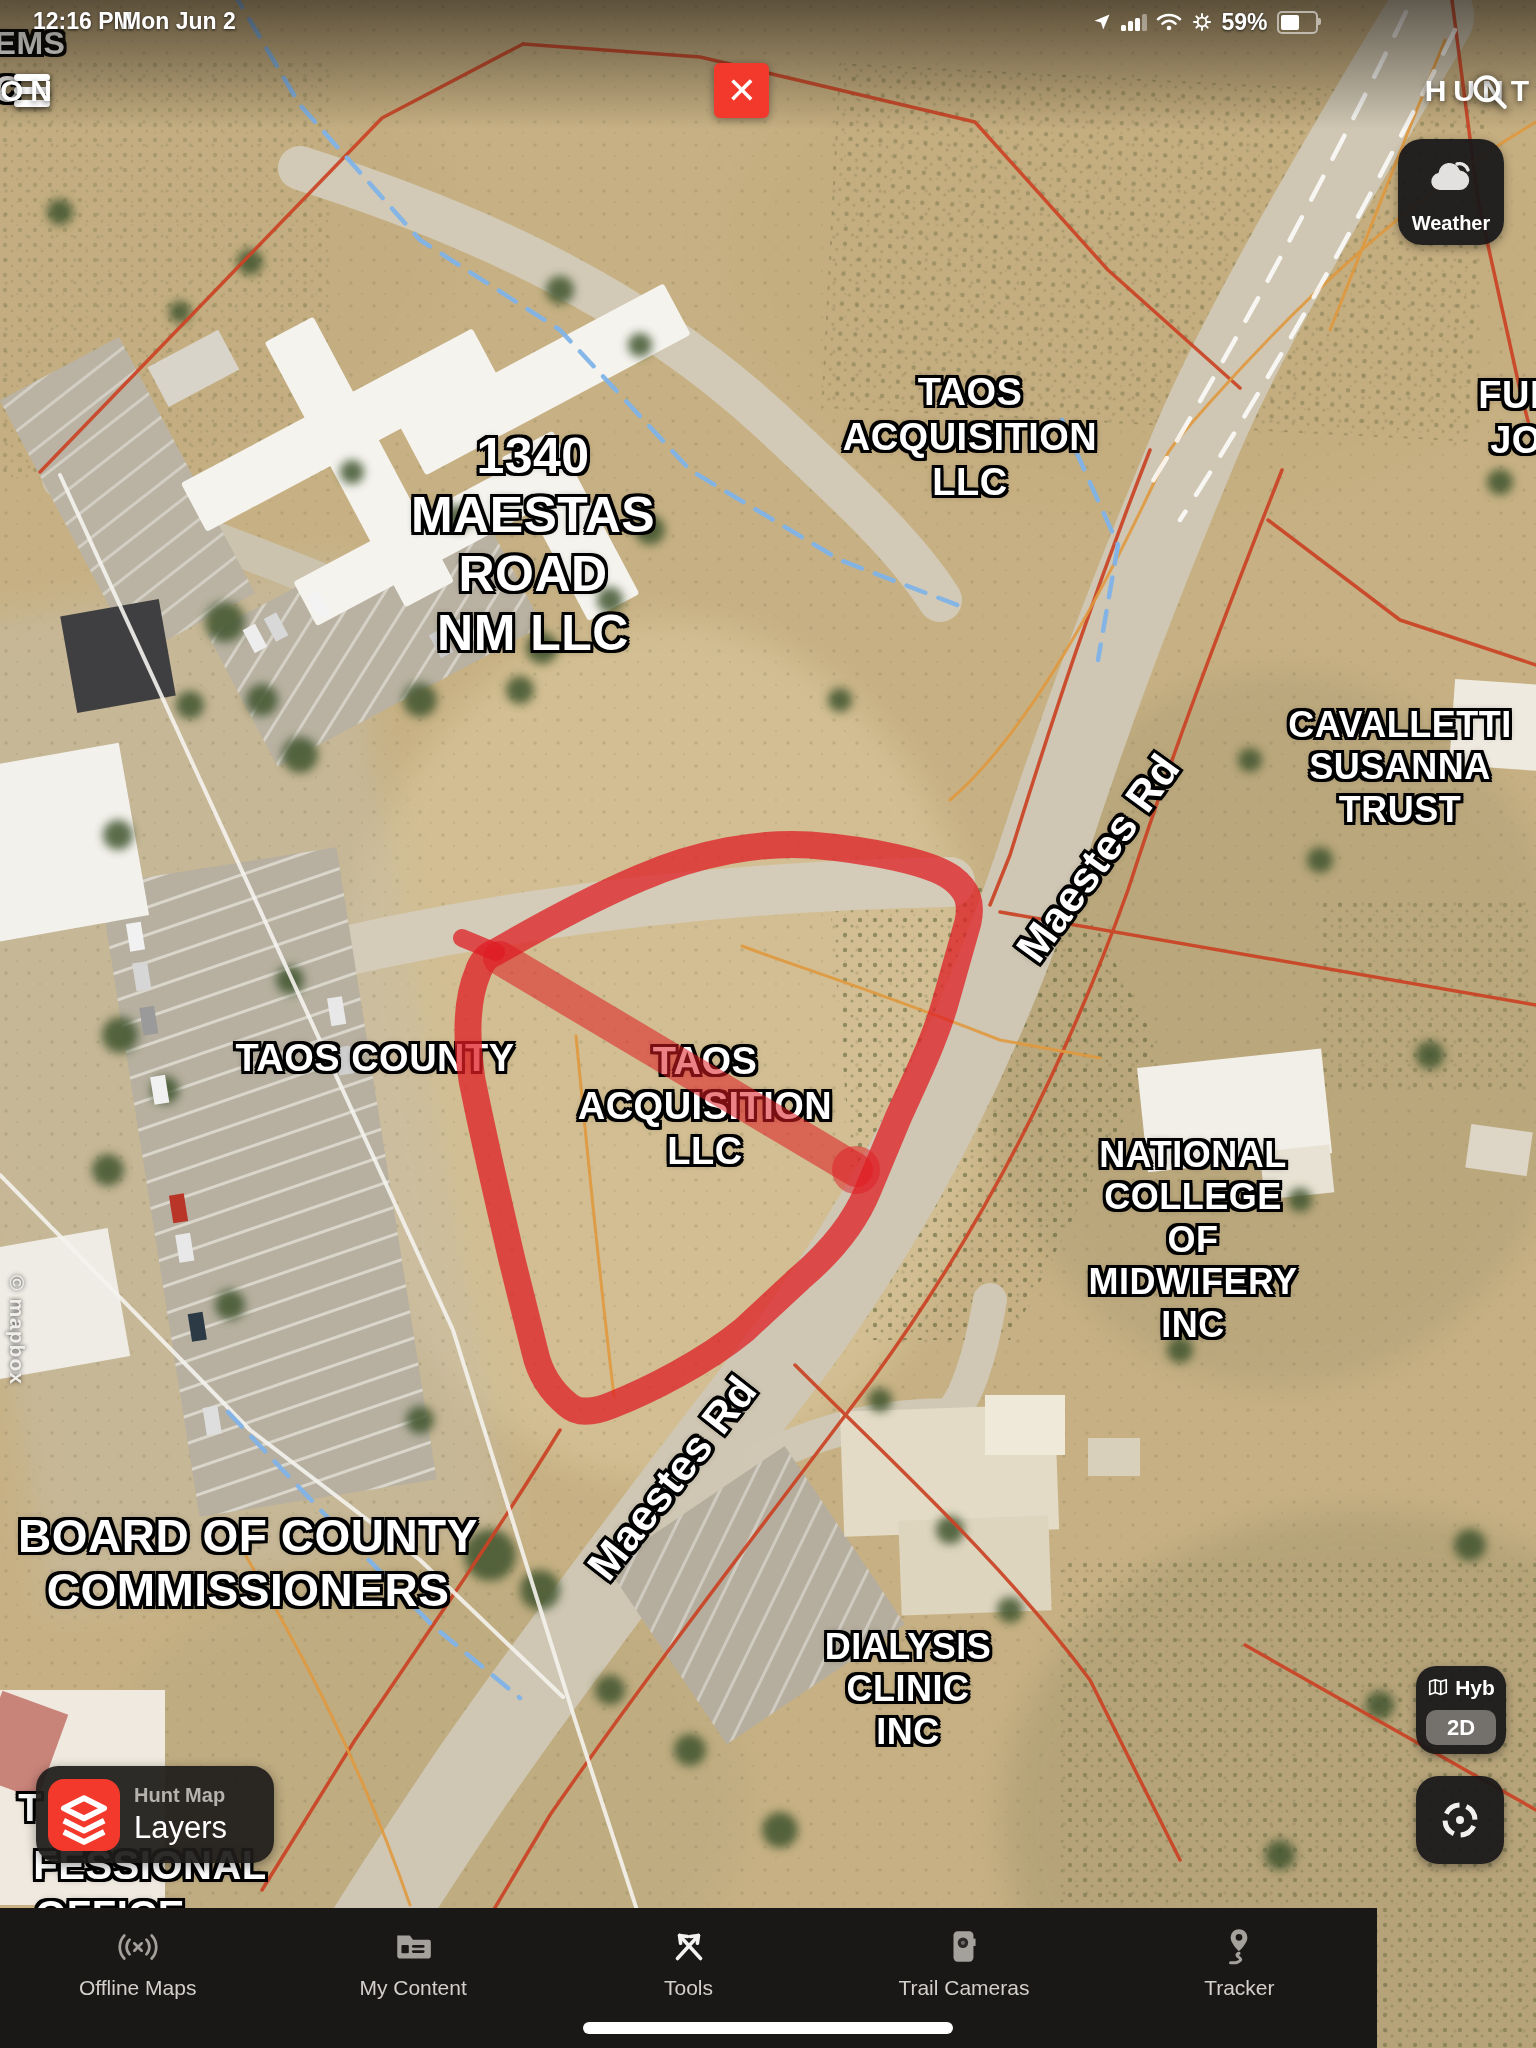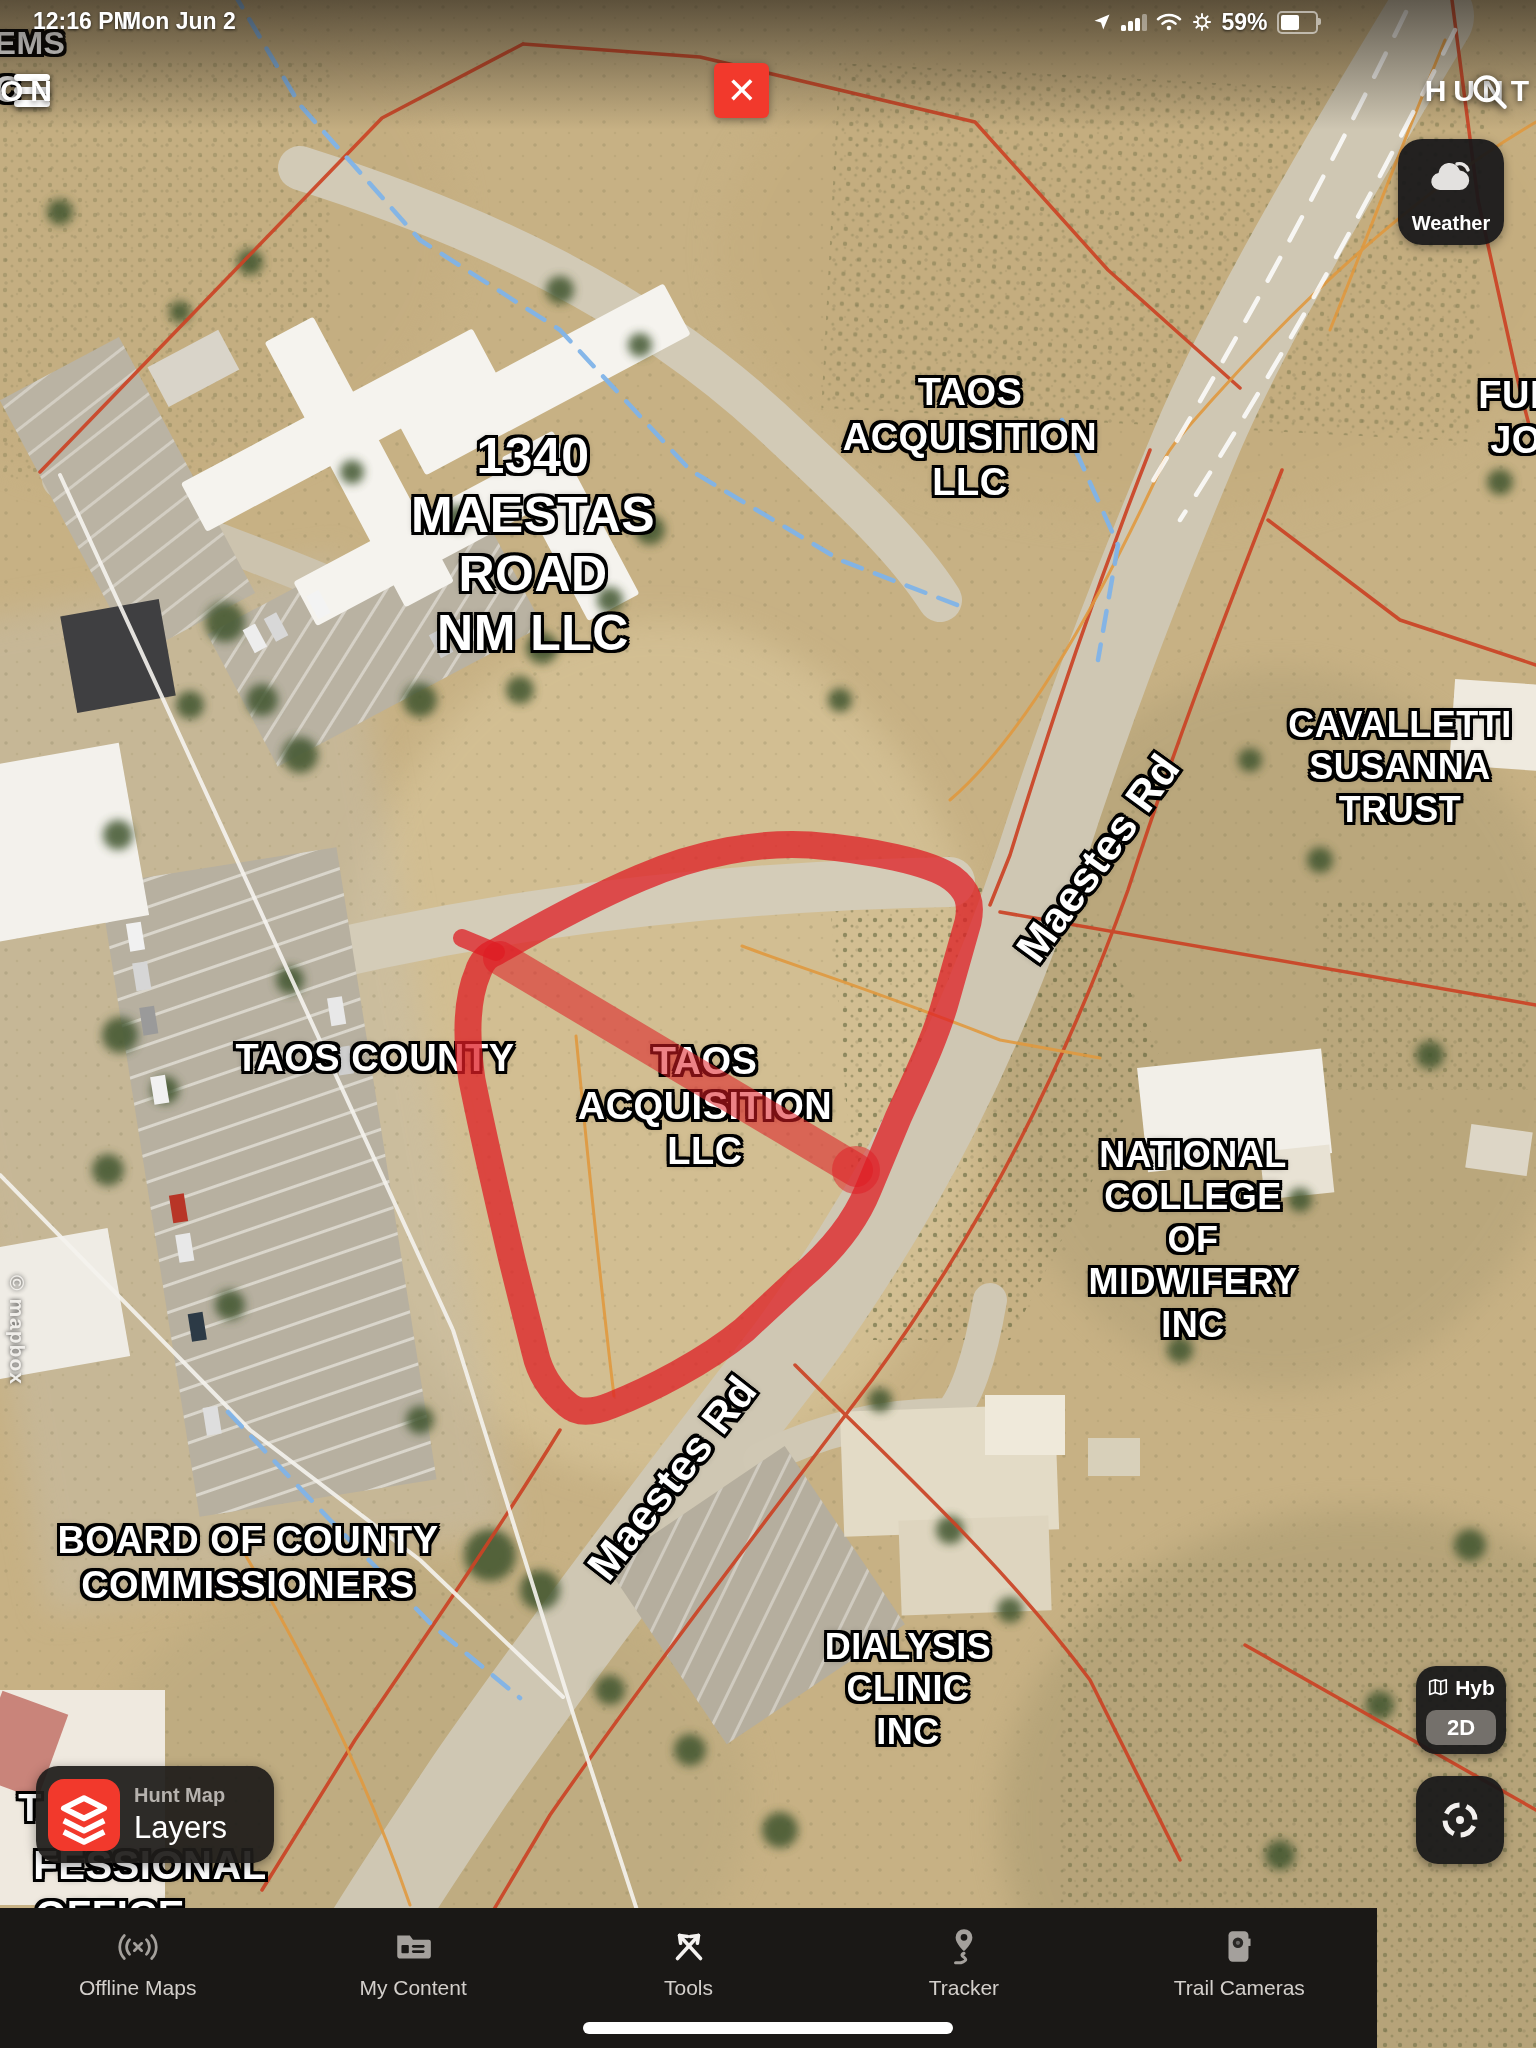--- a/index.html
+++ b/index.html
@@ -286,21 +286,21 @@
       <div class="map-label" style="font-size: 38px; left: 375px; top: 1058px; transform: translate(-50%, -50%) rotate(0deg);">TAOS COUNTY</div>
       <div class="map-label" style="font-size: 38px; left: 705px; top: 1106px; transform: translate(-50%, -50%) rotate(0deg);">TAOS
 ACQUISITION
 LLC</div>
       <div class="map-label" style="font-size: 36px; left: 1193px; top: 1240px; transform: translate(-50%, -50%) rotate(0deg);">NATIONAL
 COLLEGE
 OF
 MIDWIFERY
 INC</div>
       <div class="map-label" style="font-size: 43px; left: 672px; top: 1478px; transform: translate(-50%, -50%) rotate(-52deg);">Maestes Rd</div>
-      <div class="map-label" style="font-size: 38px; left: 248px; top: 1563px; transform: translate(-50%, -50%) rotate(0deg);">BOARD OF COUNTY
+      <div class="map-label" style="font-size: 46px; left: 248px; top: 1563px; transform: translate(-50%, -50%) rotate(0deg);">BOARD OF COUNTY
 COMMISSIONERS</div>
       <div class="map-label" style="font-size: 36px; left: 908px; top: 1690px; transform: translate(-50%, -50%) rotate(0deg);">DIALYSIS
 CLINIC
 INC</div>
       <div class="map-label" style="font-size: 38px; left: 30px; top: 1808px; transform: translate(-50%, -50%) rotate(0deg);">T</div>
       <div class="map-label" style="font-size: 40px; left: 150px; top: 1866px; transform: translate(-50%, -50%) rotate(0deg);">FESSIONAL</div>
       <div class="map-label" style="font-size: 40px; left: 110px; top: 1916px; transform: translate(-50%, -50%) rotate(0deg);">OFFICE</div>
       <div style="position: absolute; left: 17px; top: 1330px; transform: translate(-50%, -50%) rotate(90deg); color: rgb(240, 238, 234); font-size: 21px; font-weight: 600; letter-spacing: 1px; text-shadow: rgba(40, 40, 40, 0.9) 0px 0px 4px;">© mapbox</div>
     </div>
 
@@ -456,34 +456,34 @@
                 <path d="M11 9l20 22"></path>
                 <path d="M11 9l7.5 1M11 9l1 7.5"></path>
               </g>
             </svg>
           </span>
           <span class="tlabel">Tools</span>
         </div>
         <div class="tab">
           <span class="ticon">
             <svg viewBox="0 0 40 40" width="42" height="42">
-              <path fill="currentColor" d="M20 3a8 8 0 0 0-8 8c0 6 8 13 8 13s8-7 8-13a8 8 0 0 0-8-8zm0 11a3.2 3.2 0 1 1 0-6.4 3.2 3.2 0 0 1 0 6.4z"></path>
-              <path fill="none" stroke="currentColor" stroke-width="3" stroke-linecap="round" d="M20 26c-7 3 9 5-3 9h-5"></path>
-            </svg>
-          </span>
-          <span class="tlabel">Tracker</span>
-        </div>
-        <div class="tab">
-          <span class="ticon">
-            <svg viewBox="0 0 40 40" width="42" height="42">
               <rect x="10" y="5" width="19" height="29" rx="4" fill="currentColor"></rect>
               <rect x="27" y="12" width="4" height="7" fill="currentColor"></rect>
               <circle cx="19" cy="16" r="5" fill="#2a2826"></circle>
               <circle cx="19" cy="16" r="2" fill="#6a6866"></circle>
             </svg>
           </span>
           <span class="tlabel">Trail Cameras</span>
         </div>
+        <div class="tab">
+          <span class="ticon">
+            <svg viewBox="0 0 40 40" width="42" height="42">
+              <path fill="currentColor" d="M20 3a8 8 0 0 0-8 8c0 6 8 13 8 13s8-7 8-13a8 8 0 0 0-8-8zm0 11a3.2 3.2 0 1 1 0-6.4 3.2 3.2 0 0 1 0 6.4z"></path>
+              <path fill="none" stroke="currentColor" stroke-width="3" stroke-linecap="round" d="M20 26c-7 3 9 5-3 9h-5"></path>
+            </svg>
+          </span>
+          <span class="tlabel">Tracker</span>
+        </div>
       </div>
   </div>
   <div class="homebar"></div>
 
 </div>
 
 </body></html>

